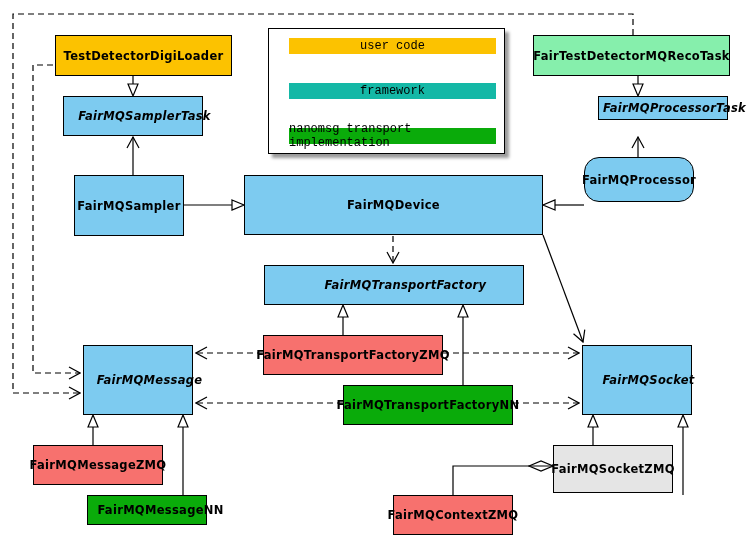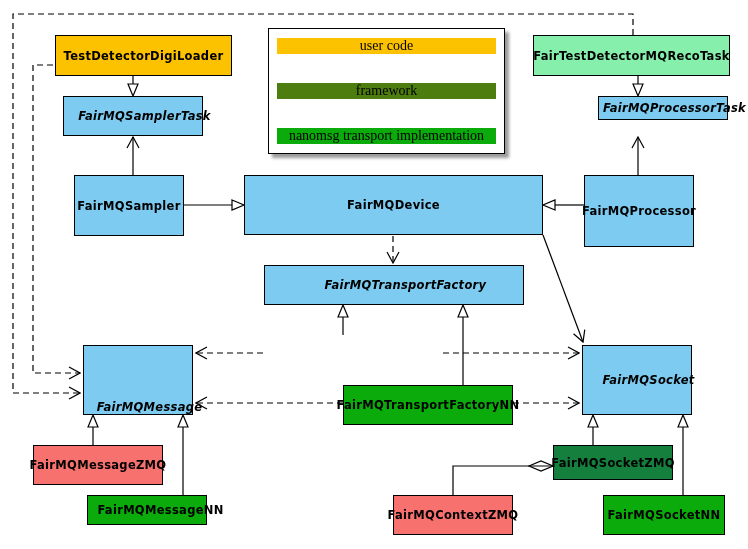--- a/index.html
+++ b/index.html
@@ -15,21 +15,21 @@
     font-family:"DejaVu Sans",sans-serif;
   }
   .abstract{font-style:italic;padding-left:23px;}
   .legend{
     position:absolute;left:268px;top:28px;width:237px;height:126px;box-sizing:border-box;
     background:#fff;border:1.4px solid #000;box-shadow:4px 4px 3px #9b9b9b;
     display:flex;flex-direction:column;justify-content:space-between;padding:9px 8px;
   }
   .legend-bar{
     height:16px;display:flex;align-items:center;justify-content:center;
-    font-size:14px;color:#000;font-family:Liberation Serif, serif;
+    font-size:12px;color:#000;font-family:Liberation Mono, monospace;margin-left:12px;
   }
   svg path, svg line{stroke:#000;stroke-width:1.2;fill:none;}
   .dashed{stroke-dasharray:6 4;}
 </style>
 </head>
 <body>
 
 <div class="canvas">
 
   <svg class="connector-layer" width="748" height="549" viewBox="0 0 748 549">
@@ -66,21 +66,21 @@
     <path class="dashed" d="M343,403 L196,403" marker-end="url(#vee)"></path>
     <path class="dashed" d="M513,403 L579,403" marker-end="url(#vee)"></path>
     <path class="dashed" d="M633,35 L633,14 L13,14 L13,393 L80,393" marker-end="url(#vee)"></path>
     <path class="dashed" d="M53,65 L33,65 L33,373 L80,373" marker-end="url(#vee)"></path>
 
     <path d="M453,495 L453,466 L553,466" marker-end="url(#diam)"></path>
   </svg>
 
   <div class="legend">
     <div class="legend-bar" style="background-color: rgb(252, 194, 0);">user code</div>
-    <div class="legend-bar" style="background-color: #4d7c0f;">framework</div>
+    <div class="legend-bar" style="background-color: #14b8a6;">framework</div>
     <div class="legend-bar" style="background-color: rgb(10, 171, 10);">nanomsg transport implementation</div>
   </div>
 
   <div class="box" style="left: 55px; top: 35px; width: 177px; height: 41px; background-color: rgb(252, 194, 0);">
     <span>TestDetectorDigiLoader</span>
   </div>
   <div class="box" style="left: 533px; top: 35px; width: 197px; height: 41px; background-color: #86efac;">
     <span>FairTestDetectorMQRecoTask</span>
   </div>
   <div class="box abstract" style="left: 63px; top: 96px; width: 140px; height: 40px; background-color: rgb(125, 203, 240);">
@@ -88,44 +88,44 @@
   </div>
   <div class="box abstract" style="left: 598px; top: 96px; width: 130px; height: 24px; background-color: rgb(125, 203, 240);">
     <span>FairMQProcessorTask</span>
   </div>
   <div class="box" style="left: 244px; top: 175px; width: 299px; height: 60px; background-color: rgb(125, 203, 240);">
     <span>FairMQDevice</span>
   </div>
   <div class="box" style="left: 74px; top: 175px; width: 110px; height: 61px; background-color: rgb(125, 203, 240);">
     <span>FairMQSampler</span>
   </div>
-  <div class="box" style="left: 584px; top: 175px; width: 110px; height: 72px; background-color: rgb(125, 203, 240);">
+  <div class="box" style="left: 584px; top: 157px; width: 110px; height: 45px; background-color: rgb(125, 203, 240); border-radius: 15px;">
     <span>FairMQProcessor</span>
   </div>
   <div class="box abstract" style="left: 264px; top: 265px; width: 260px; height: 40px; background-color: rgb(125, 203, 240); align-items: center;">
     <span>FairMQTransportFactory</span>
   </div>
+  <div class="box" style="left: 263px; top: 335px; width: 180px; height: 40px; background-color: rgb(247, 113, 110);">
+    <span>FairMQTransportFactoryZMQ</span>
+  </div>
   <div class="box" style="left: 343px; top: 385px; width: 170px; height: 40px; background-color: rgb(10, 171, 10);">
     <span>FairMQTransportFactoryNN</span>
   </div>
-  <div class="box abstract" style="left: 83px; top: 345px; width: 110px; height: 70px; background-color: rgb(125, 203, 240); align-items: flex-end;">
+  <div class="box abstract" style="left: 83px; top: 345px; width: 110px; height: 70px; background-color: rgb(125, 203, 240);">
     <span>FairMQMessage</span>
   </div>
   <div class="box abstract" style="left: 582px; top: 345px; width: 110px; height: 70px; background-color: rgb(125, 203, 240); font-style: italic;">
     <span>FairMQSocket</span>
   </div>
   <div class="box" style="left: 33px; top: 445px; width: 130px; height: 40px; background-color: rgb(247, 113, 110);">
     <span>FairMQMessageZMQ</span>
   </div>
   <div class="box" style="left: 87px; top: 495px; width: 120px; height: 30px; background-color: rgb(10, 171, 10); padding-left: 27px;">
     <span>FairMQMessageNN</span>
   </div>
-  <div class="box" style="left: 553px; top: 445px; width: 120px; height: 35px; background-color: #15803d;">
+  <div class="box" style="left: 553px; top: 445px; width: 120px; height: 48px; background-color: #e5e5e5;">
     <span>FairMQSocketZMQ</span>
   </div>
   <div class="box" style="left: 393px; top: 495px; width: 120px; height: 40px; background-color: rgb(247, 113, 110);">
     <span>FairMQContextZMQ</span>
   </div>
-  <div class="box" style="left: 603px; top: 495px; width: 122px; height: 40px; background-color: rgb(10, 171, 10);">
-    <span>FairMQSocketNN</span>
-  </div>
 
 </div>
 
 </body></html>

